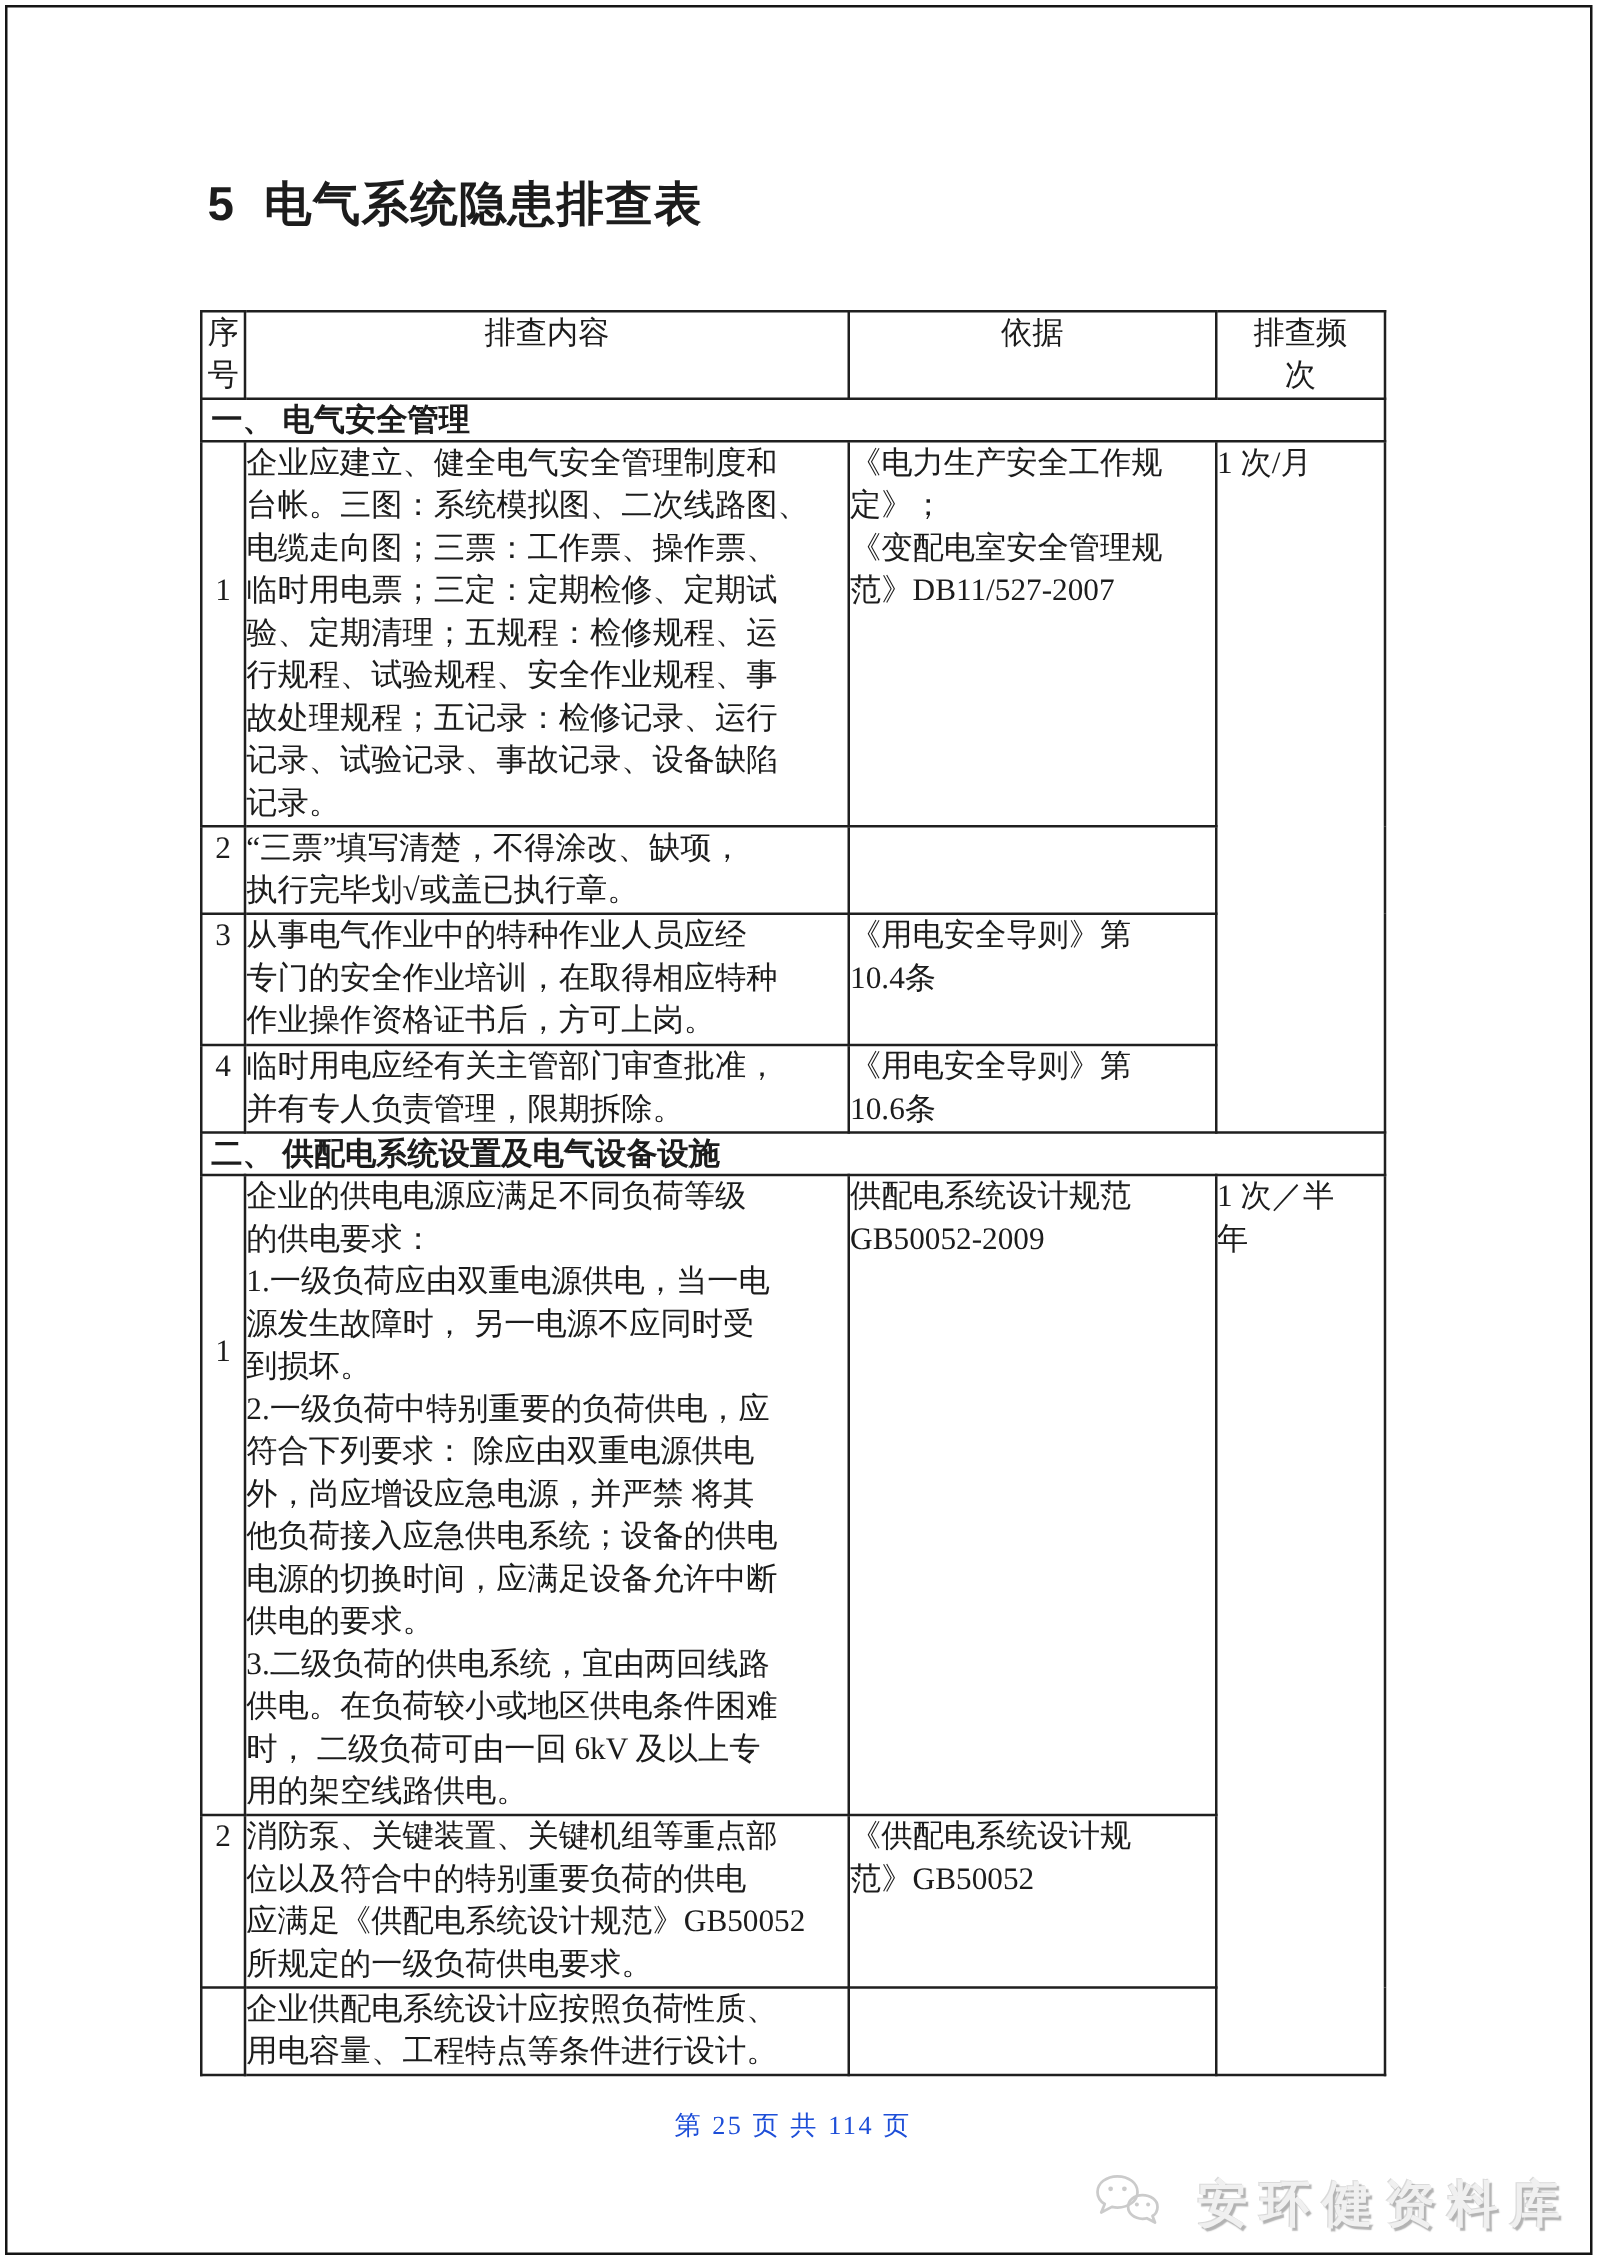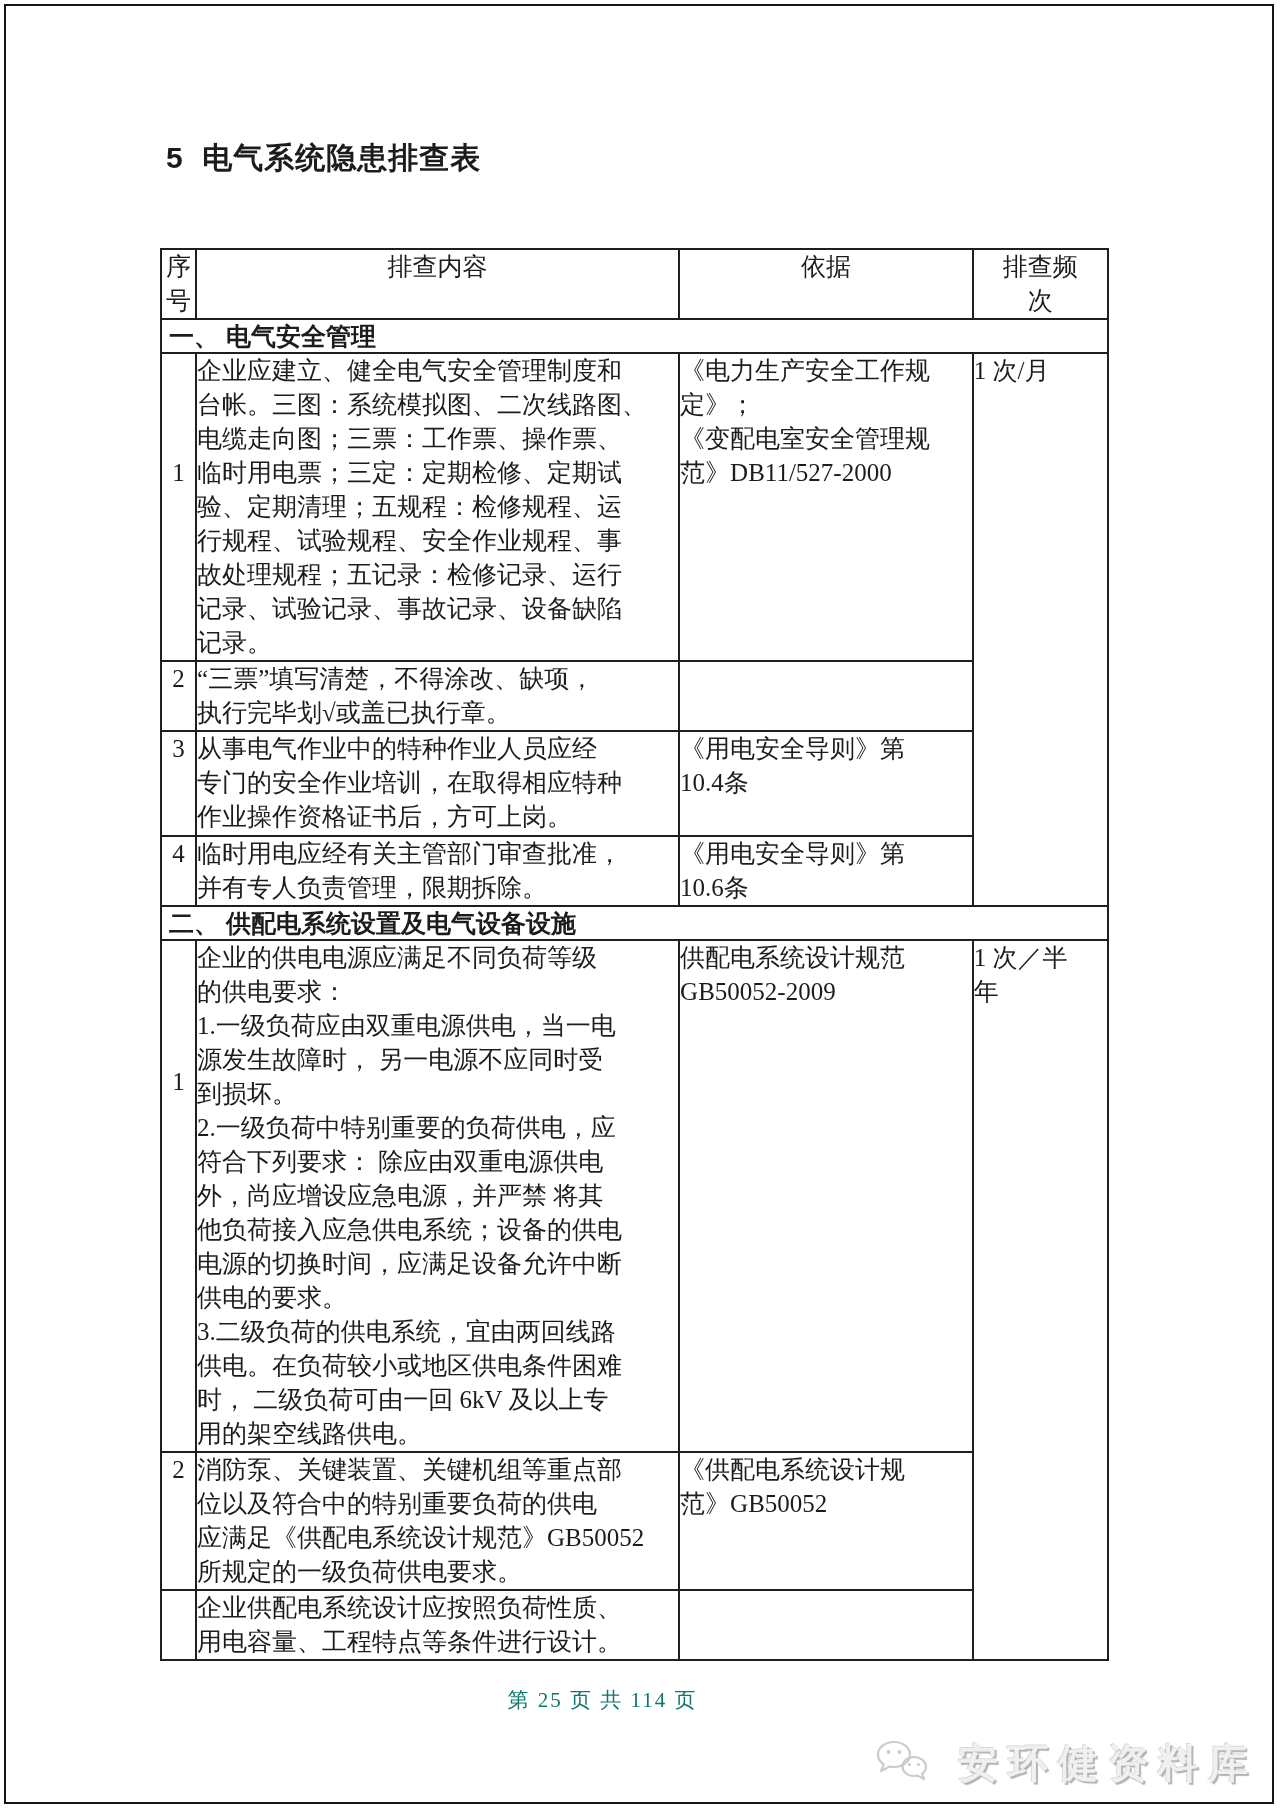--- a/index.html
+++ b/index.html
@@ -15,21 +15,21 @@
   .page-frame{
     position:absolute;
     left:4px;top:4px;right:6px;bottom:6px;
     border:2px solid #151515;
     pointer-events:none;
   }
   .doc-title{
     position:absolute;
     left:166px;
     top:138px;
-    font-size:30px;
+    font-size:38px;
     font-weight:bold;
     letter-spacing:1px;
     white-space:pre;
     font-family:"Liberation Sans","DejaVu Sans",sans-serif;
   }
   table.checklist{
     position:absolute;
     left:160px;
     top:248px;
     width:949px;
@@ -69,21 +69,22 @@
     font-family:"Liberation Sans","DejaVu Sans",sans-serif;
   }
   .page-footer{
     position:absolute;
     top:1686px;
     left:0;
     width:1205px;
     text-align:center;
     font-size:21px;
     letter-spacing:2px;
-    color:#0f766e;
+    color:#1d4ed8;
+    padding-left:32px;
   }
   .watermark{
     position:absolute;
     top:1736px;
     right:22px;
     display:flex;
     align-items:center;
     gap:28px;
   }
   .watermark-text{
@@ -133,21 +134,21 @@
 电缆走向图；三票：工作票、操作票、
 临时用电票；三定：定期检修、定期试
 验、定期清理；五规程：检修规程、运
 行规程、试验规程、安全作业规程、事
 故处理规程；五记录：检修记录、运行
 记录、试验记录、事故记录、设备缺陷
 记录。</td>
         <td class="cell-basis">《电力生产安全工作规
 定》；
 《变配电室安全管理规
-范》DB11/527-2000</td>
+范》DB11/527-2007</td>
         <td class="cell-freq" rowspan="4">1 次/月</td>
       </tr>
       <tr style="height:69px">
         <td class="cell-no">2</td>
         <td class="cell-content">“三票”填写清楚，不得涂改、缺项，
 执行完毕划√或盖已执行章。</td>
         <td class="cell-basis"></td>
       </tr>
       <tr style="height:105px">
         <td class="cell-no">3</td>

